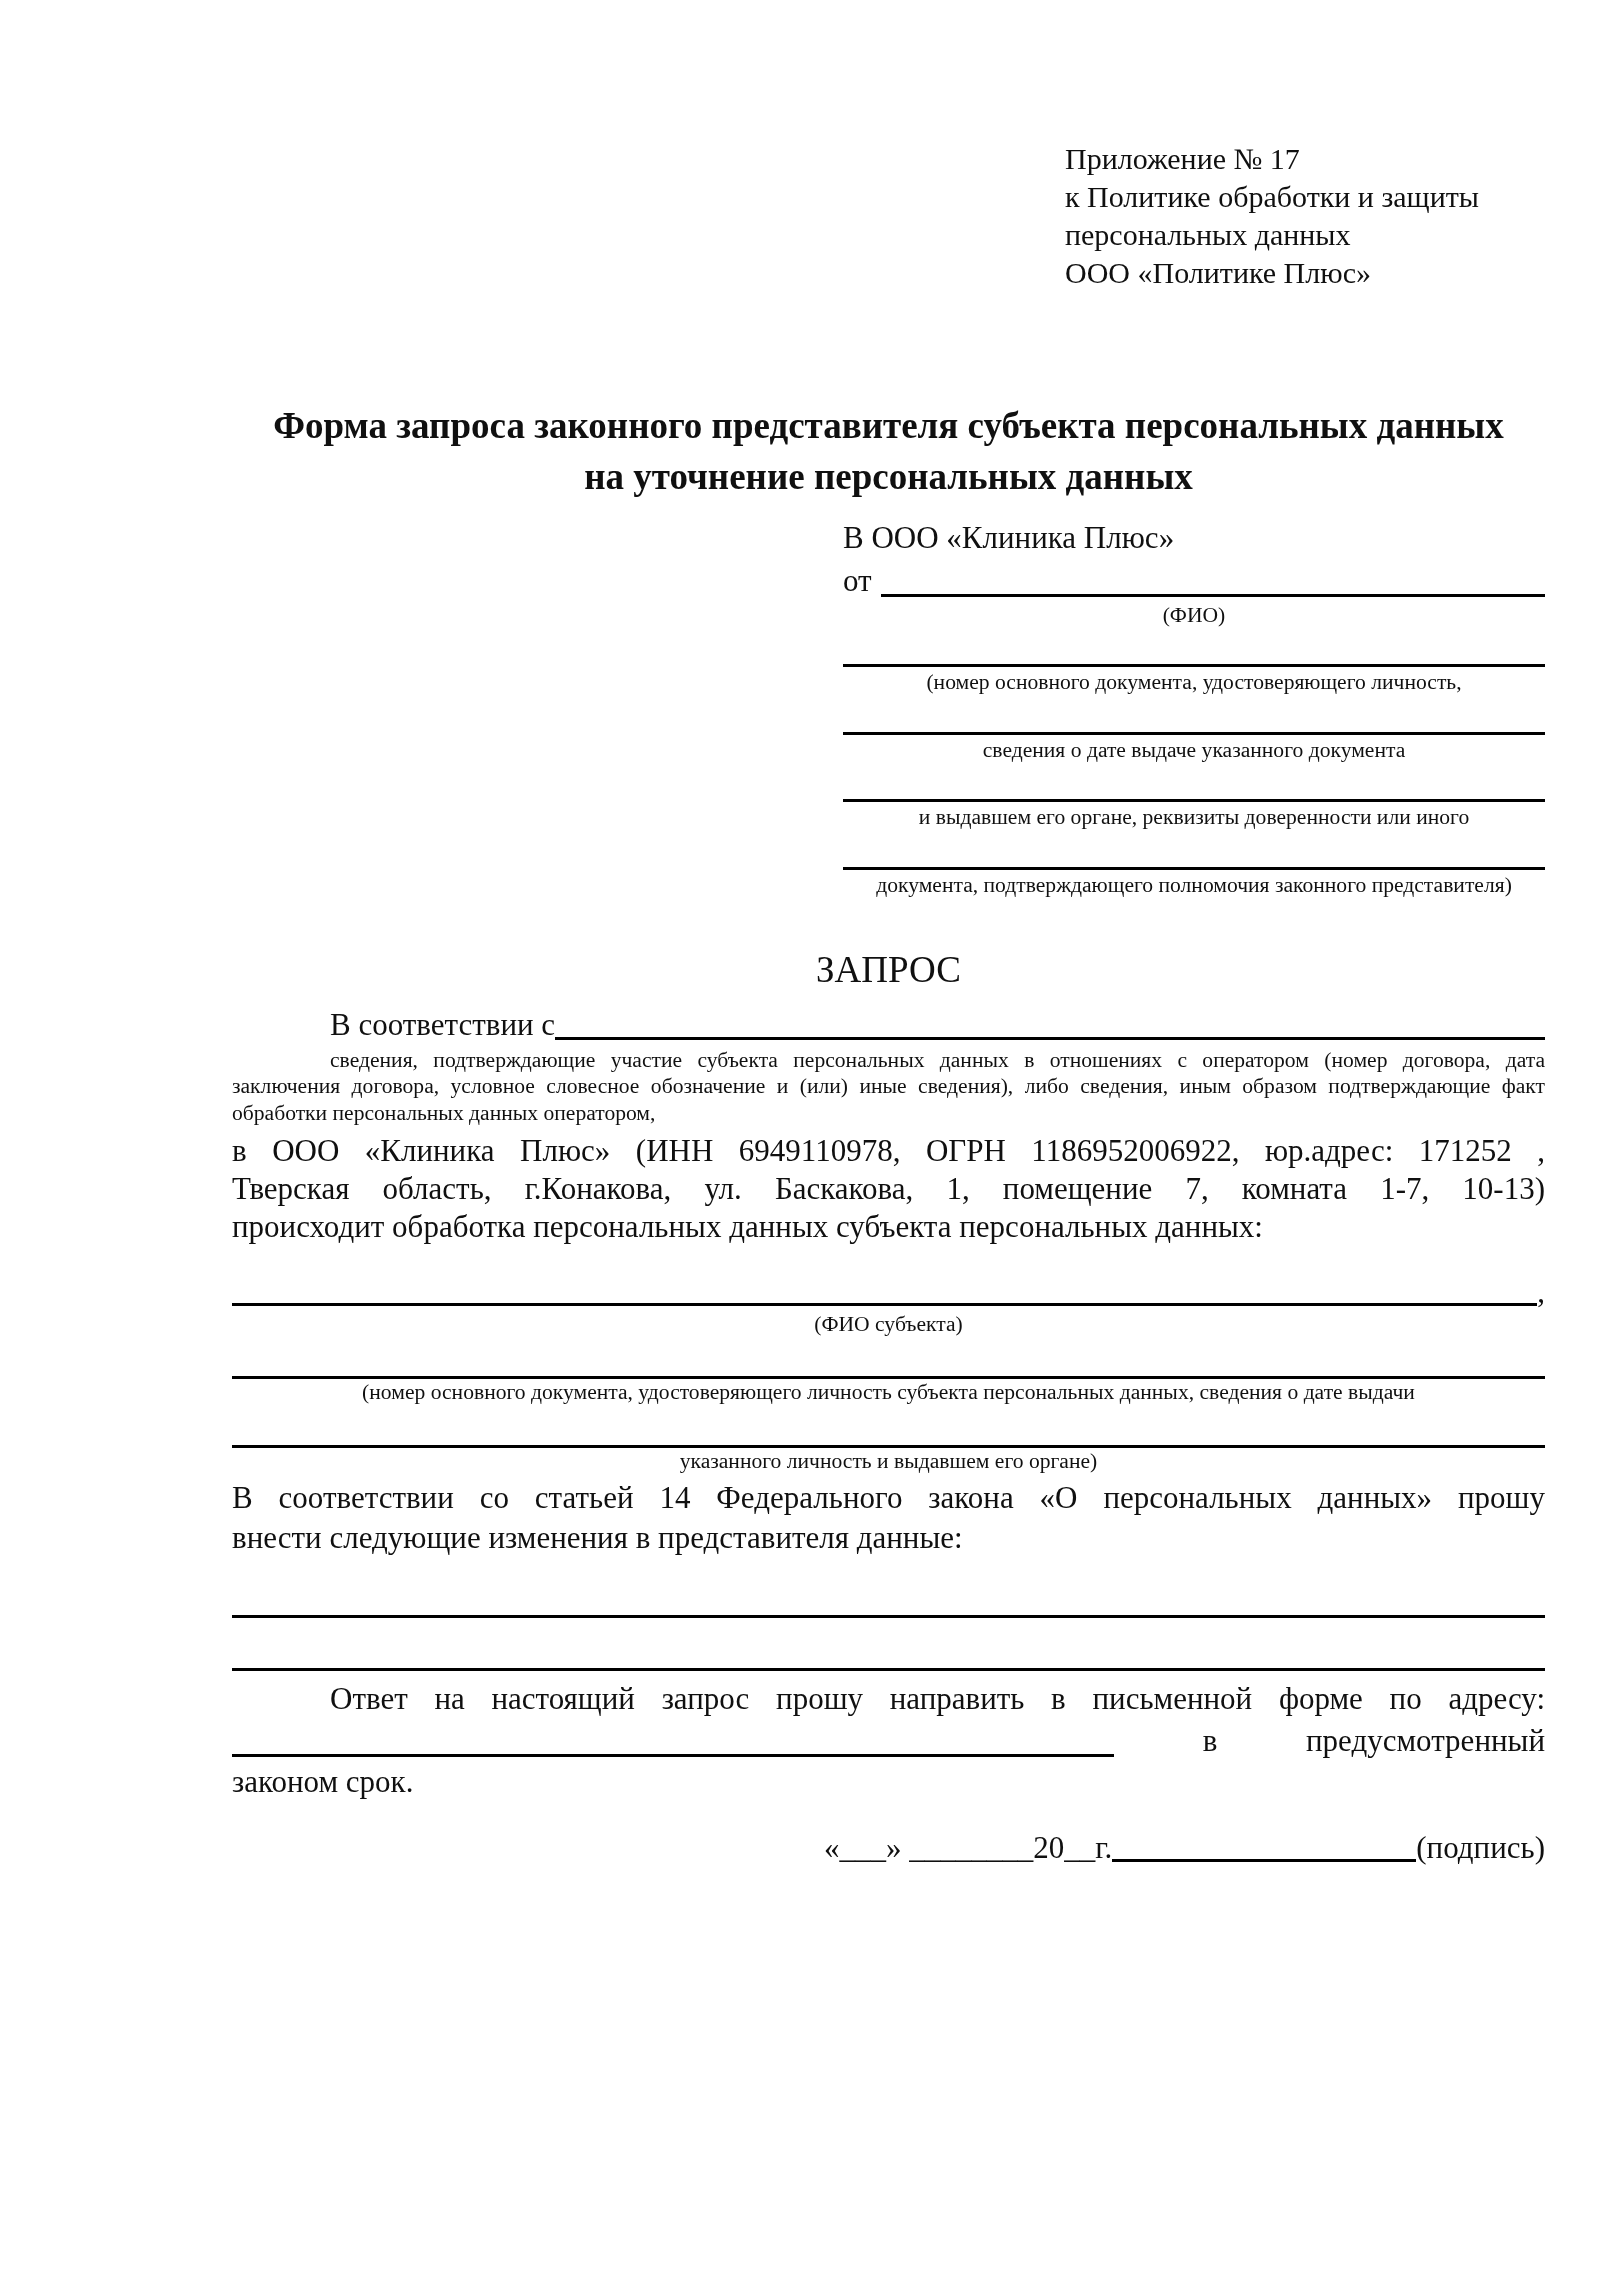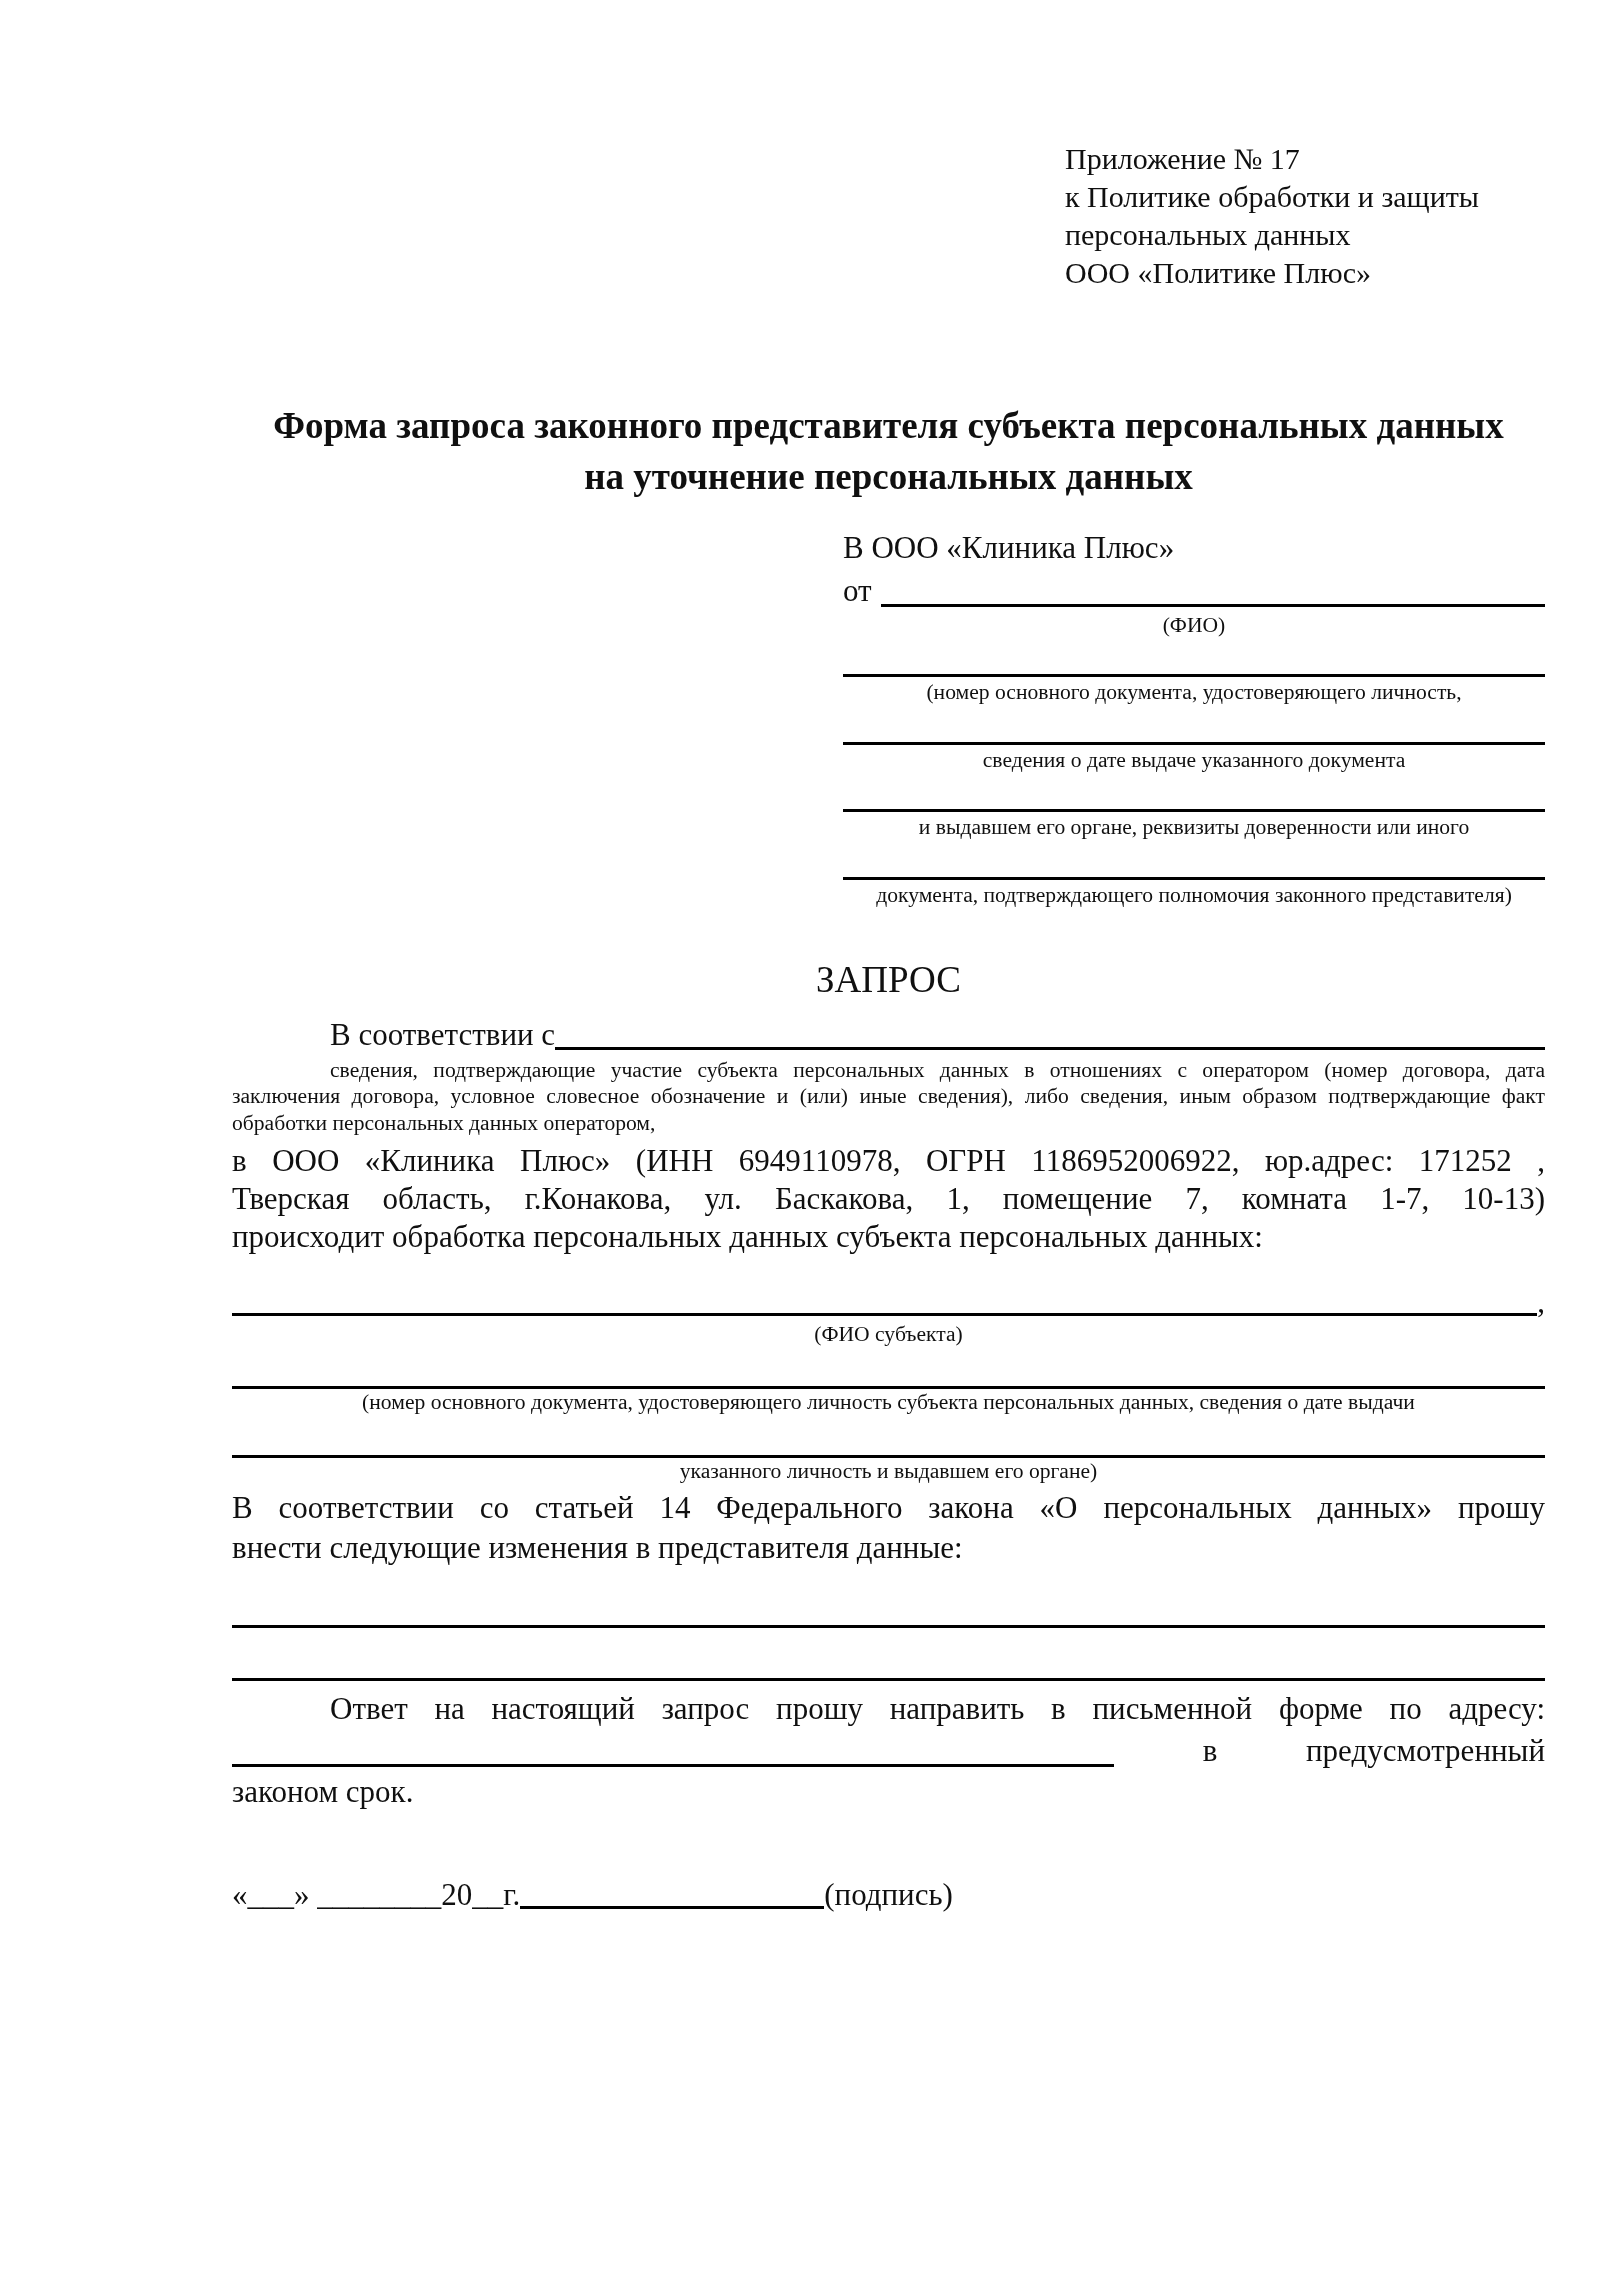--- a/index.html
+++ b/index.html
@@ -11,21 +11,21 @@
     font-family:"Liberation Serif","DejaVu Serif",serif;
     box-sizing:border-box;
     padding:140px 76px 0 232px;
     overflow:hidden;
   }
   
   .note { margin-left:833px; font-size:30px; line-height:38px; }
   
   .title { margin-top:108px; text-align:center; font-weight:bold; font-size:37px; line-height:51px; }
   
-  .addr { margin-left:611px; margin-top:24px; font-size:31px; line-height:43px; }
+  .addr { margin-left:611px; margin-top:14px; font-size:31px; line-height:43px; }
   .row { display:flex; align-items:flex-end; }
   .fill { flex:1; border-bottom:3.9px solid #000; margin-bottom:4.9px; }
   .from-label { margin-right:9.8px; white-space:nowrap; }
   .cap { font-size:21.6px; line-height:26.5px; text-align:center; }
   .field { margin-top:5.9px; }
   .field .blank { height:30px; border-bottom:3.9px solid #000; margin-bottom:2px; }
   
   .heading { text-align:center; font-size:37px; line-height:45px; margin-top:49px; }
   .intro { display:flex; align-items:flex-end; margin-top:11.8px; font-size:31px; line-height:41px; }
   .intro .ilabel { margin-left:98px; margin-right:0; white-space:nowrap; }
@@ -35,21 +35,21 @@
   .bodyp { font-size:31px; line-height:38px; margin-top:5.9px; }
   .fio-row { display:flex; align-items:flex-end; font-size:31px; line-height:39px; margin-top:25.5px; }
   .blankline { height:33px; border-bottom:3.9px solid #000; }
   .article { margin-top:3.9px; font-size:31px; line-height:40px; }
   .gapline1 { margin-top:17.6px; height:39px; border-bottom:3.9px solid #000; }
   .gapline2 { margin-top:11.8px; height:39px; border-bottom:3.9px solid #000; }
   .resp { margin-top:7.8px; font-size:31px; line-height:40px; }
   .resp .l1 { padding-left:98px; }
   .resp2 { display:flex; justify-content:space-between; align-items:flex-end; font-size:31px; line-height:43px; }
   .resp2 .fill2 { width:882px; border-bottom:3.9px solid #000; margin-bottom:4.9px; }
-  .footer { display:flex; justify-content:flex-start; align-items:flex-end; margin-top:63px; font-size:31px; line-height:39px; }
+  .footer { display:flex; justify-content:flex-end; align-items:flex-end; margin-top:26px; font-size:31px; line-height:39px; }
   .sig { display:flex; align-items:flex-end; }
   .sigline { width:304px; border-bottom:3.9px solid #000; margin-bottom:4.9px; }
 </style>
 </head>
 <body>
 
 <div class="page">
 
   <div class="note">
     <div>Приложение № 17</div>

